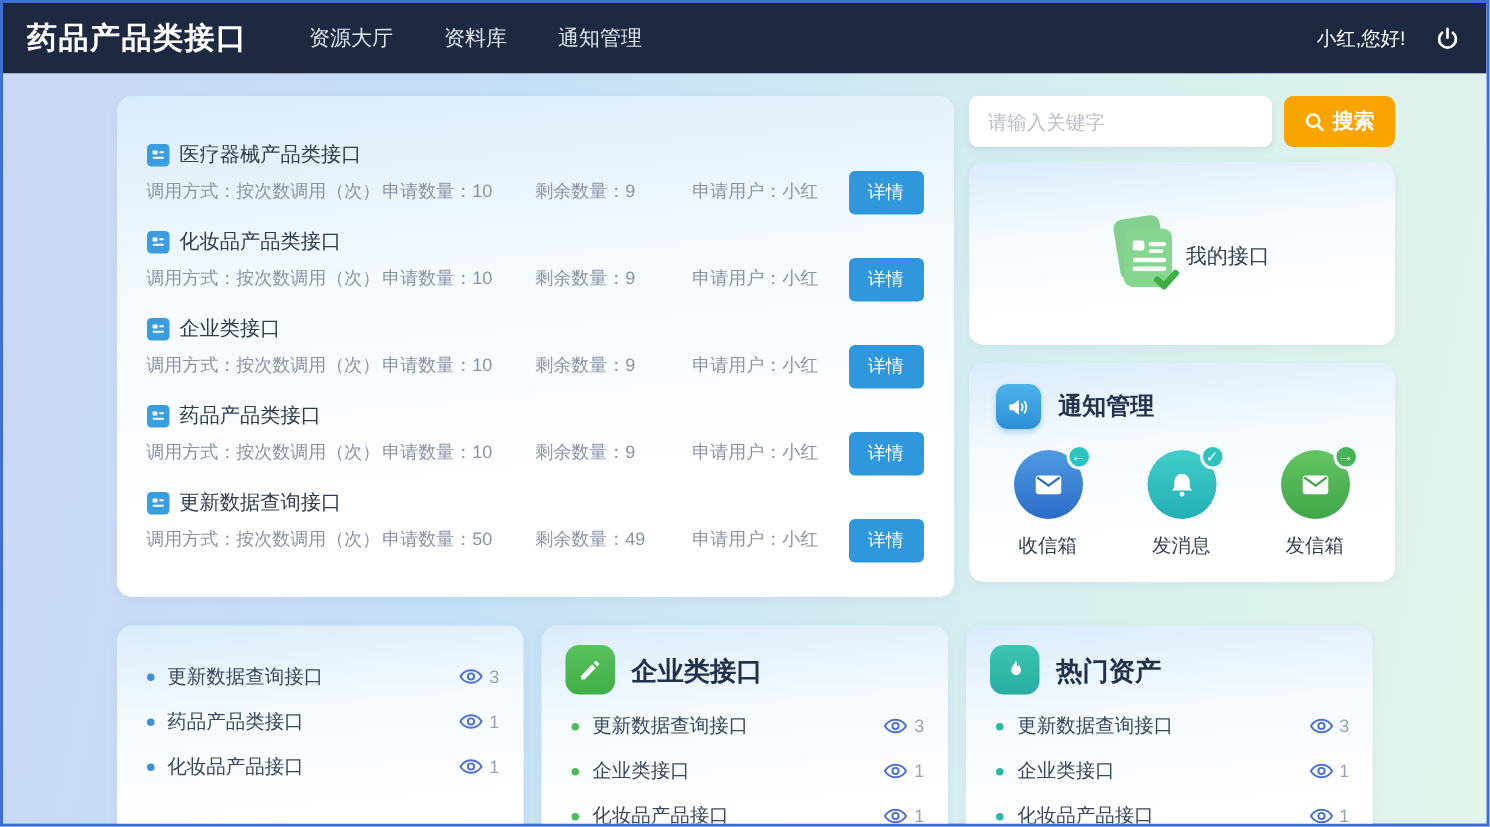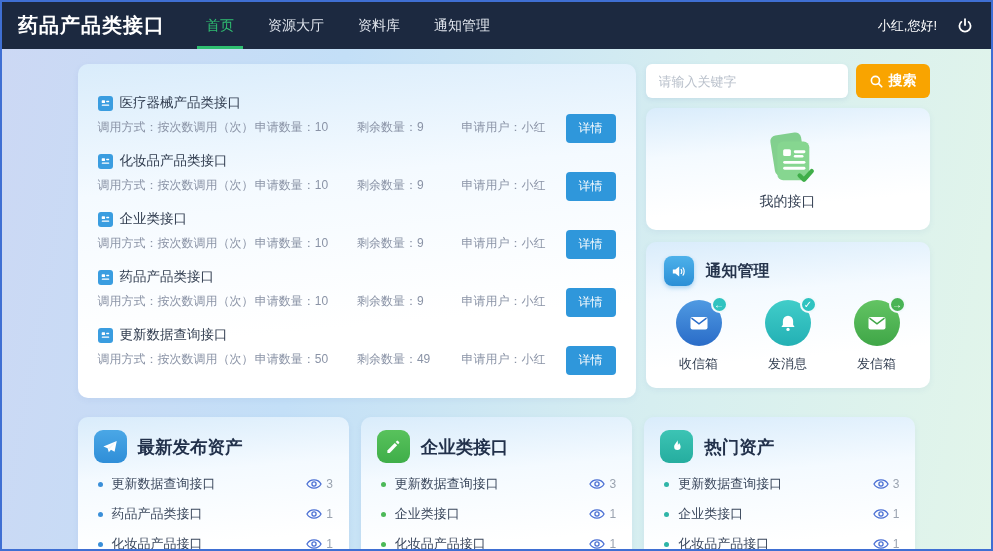--- a/index.html
+++ b/index.html
@@ -84,21 +84,21 @@
     font-family:"Liberation Sans", sans-serif;
   }
   .search-input::placeholder { color:#b9c0cb; }
   .search-btn {
     width:74px; border:none; border-radius:6px; background:#f9a400; color:#fff;
     font-size:14px; font-weight:bold; display:flex; align-items:center; justify-content:center;
     gap:5px; cursor:pointer; font-family:"Liberation Sans", sans-serif;
   }
 
   .myapi-card {
-    margin-top:10px; height:122px; display:flex; flex-direction:column;
+    margin-top:10px; height:122px; display:flex; flex-direction:row;
     align-items:center; justify-content:center; cursor:pointer;
   }
   .myapi-label { font-size:14px; color:#333f52; margin-top:4px; }
 
   .notice-card { margin-top:12px; height:146px; padding:14px 18px; }
   .notice-items { display:flex; justify-content:space-between; padding:0 12px; margin-top:14px; }
   .notice-item { display:flex; flex-direction:column; align-items:center; cursor:pointer; }
   .n-icon-wrap { position:relative; width:46px; height:46px; }
   .n-circle {
     width:46px; height:46px; border-radius:50%;
@@ -134,21 +134,20 @@
   .bullet.teal  { background:#2fb5a8; }
   .b-views { margin-left:auto; display:flex; align-items:center; gap:4px; }
   .b-count { font-size:12px; color:#9aa3b0; }
 </style>
 </head>
 <body>
 
 <div class="navbar">
   <div class="brand">药品产品类接口</div>
   <div class="nav-tabs">
-    <div class="nav-tab active">首页</div>
     <div class="nav-tab">资源大厅</div>
     <div class="nav-tab">资料库</div>
     <div class="nav-tab">通知管理</div>
   </div>
   <div class="nav-right">
     <span class="greeting">小红,您好!</span>
     <span class="power-btn">
       <svg width="18" height="18" viewBox="0 0 20 20">
           <path d="M10 2.5v6.5" stroke="#fff" stroke-width="2" stroke-linecap="round" fill="none"></path>
           <path d="M6 5.4a6.2 6.2 0 1 0 8 0" fill="none" stroke="#fff" stroke-width="2" stroke-linecap="round"></path>
@@ -342,29 +341,20 @@
               <div class="notice-label">发信箱</div>
             </div>
           </div>
         </div>
       </div>
     </div>
 
     <div class="bottom-section">
 
       <div class="card bottom-card">
-        <div class="card-header">
-          <div class="b-icon blue">
-            <svg width="18" height="18" viewBox="0 0 24 24">
-                <path fill="#fff" d="M21 4L3.2 11.4l5.6 2.1 1.6 5.6 2.9-3.6 4.8 2.8L21 4z"></path>
-                <path d="M8.8 13.5L21 4l-9.6 10.8" fill="#d8ecfb" opacity=".5"></path>
-              </svg>
-          </div>
-          <div class="b-title">最新发布资产</div>
-        </div>
         <div class="b-row">
           <span class="bullet blue"></span>
           <span>更新数据查询接口</span>
           <span class="b-views">
               <span style="display:flex;">
                 <svg width="16" height="12" viewBox="0 0 20 14">
                   <path d="M10 1.8C5.6 1.8 2.4 4.8 1.2 7c1.2 2.2 4.4 5.2 8.8 5.2s7.6-3 8.8-5.2c-1.2-2.2-4.4-5.2-8.8-5.2z" fill="none" stroke="#4a6fd4" stroke-width="1.6"></path>
                   <circle cx="10" cy="7" r="2.6" fill="none" stroke="#4a6fd4" stroke-width="1.6"></circle>
                 </svg>
               </span>

